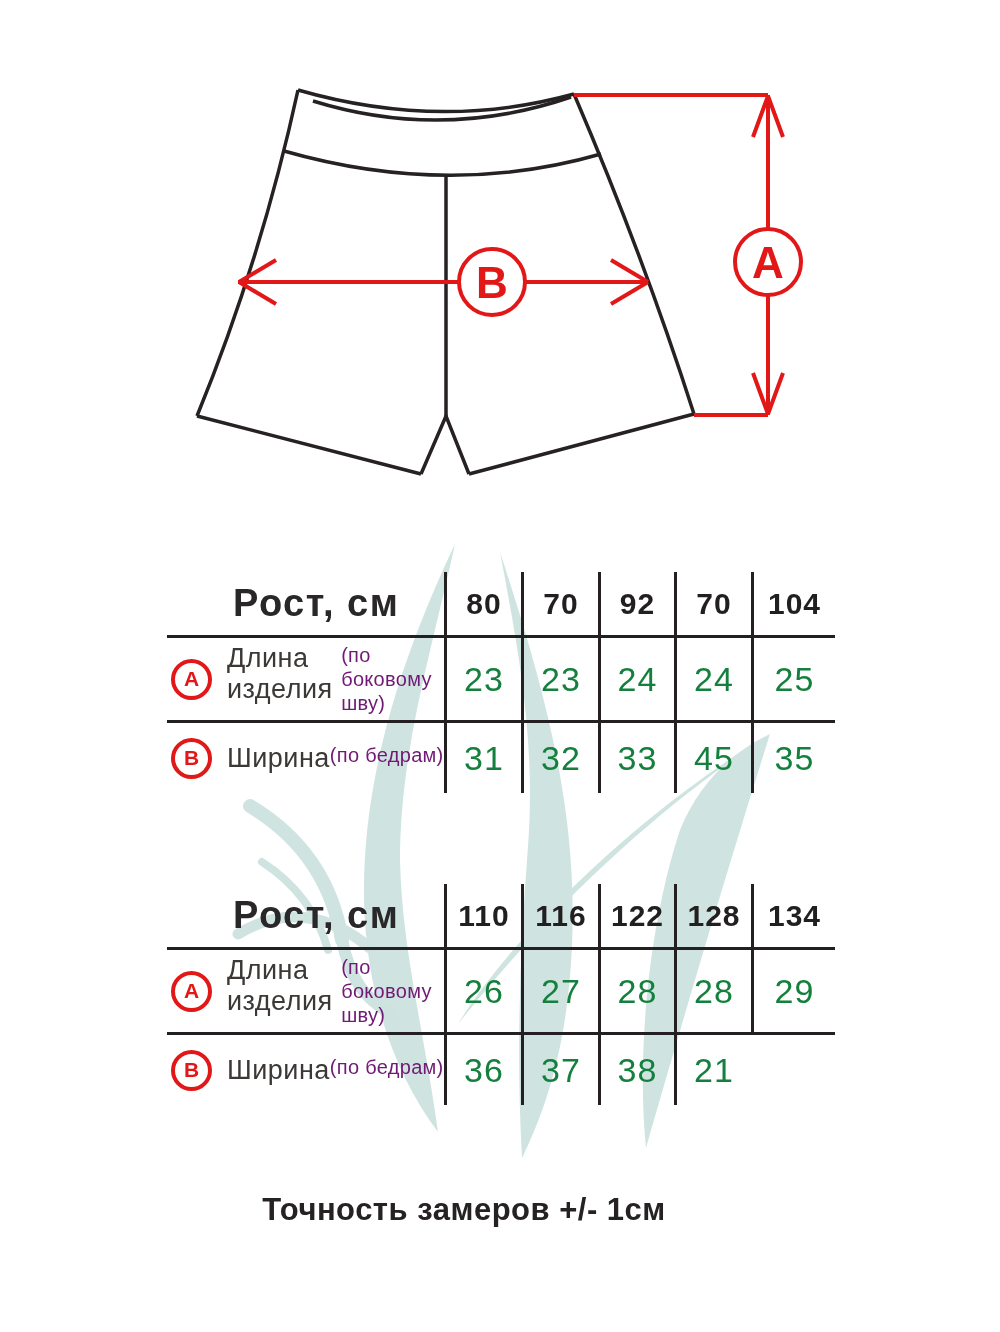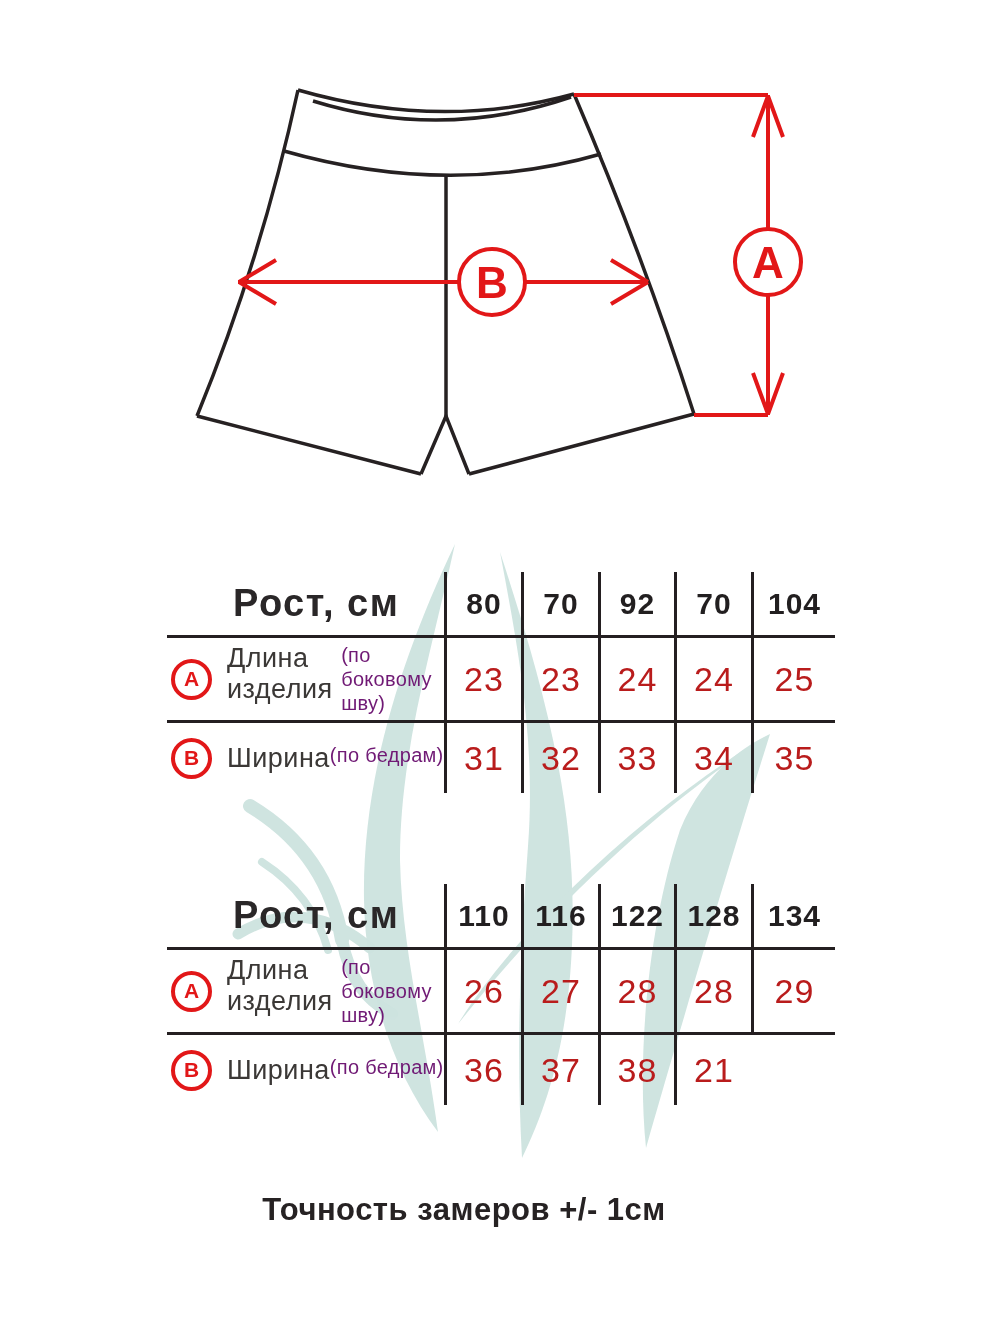--- a/index.html
+++ b/index.html
@@ -21,21 +21,21 @@
   .size-table.t1{top:572px;}
   .size-table.t2{top:884px;}
   .cell{display:flex;align-items:center;justify-content:center;}
   .vline{border-left:3px solid #241f21;}
   .hline{border-bottom:3px solid #241f21;}
   .head-label{
     justify-content:flex-start;padding-left:66px;
     font-weight:bold;font-size:38px;letter-spacing:1.5px;color:#2a2728;
   }
   .size-head{font-weight:bold;font-size:30px;letter-spacing:1px;color:#221f20;}
-  .val{font-size:34px;color:#b91c1c;letter-spacing:1px;}
+  .val{font-size:34px;color:#15803d;letter-spacing:1px;}
   .row-label{justify-content:flex-start;padding-left:4px;gap:15px;}
   .badge{
     flex:0 0 auto;width:33px;height:33px;border-radius:50%;
     border:4px solid #e21718;color:#e21718;font-weight:bold;font-size:21px;
     display:flex;align-items:center;justify-content:center;
   }
   .lbl-lines{display:flex;flex-direction:row;}
   .lbl-title{font-size:27px;color:#3b3836;letter-spacing:0.5px;line-height:31px;}
   .lbl-sub{font-size:20px;color:#701a75;letter-spacing:0.3px;line-height:24px;}
 
@@ -121,21 +121,21 @@
     <div class="cell row-label">
       <span class="badge">B</span>
       <span class="lbl-lines">
         <span class="lbl-title">Ширина</span>
         <span class="lbl-sub">(по бедрам)</span>
       </span>
     </div>
     <div class="cell val vline">31</div>
     <div class="cell val vline">32</div>
     <div class="cell val vline">33</div>
-    <div class="cell val vline">34</div>
+    <div class="cell val vline">45</div>
     <div class="cell val vline">35</div>
   </section>
 
   <section class="size-table t2">
     <div class="cell head-label hline">Рост, см</div>
     <div class="cell size-head vline hline">110</div>
     <div class="cell size-head vline hline">116</div>
     <div class="cell size-head vline hline">122</div>
     <div class="cell size-head vline hline">128</div>
     <div class="cell size-head vline hline">134</div>

